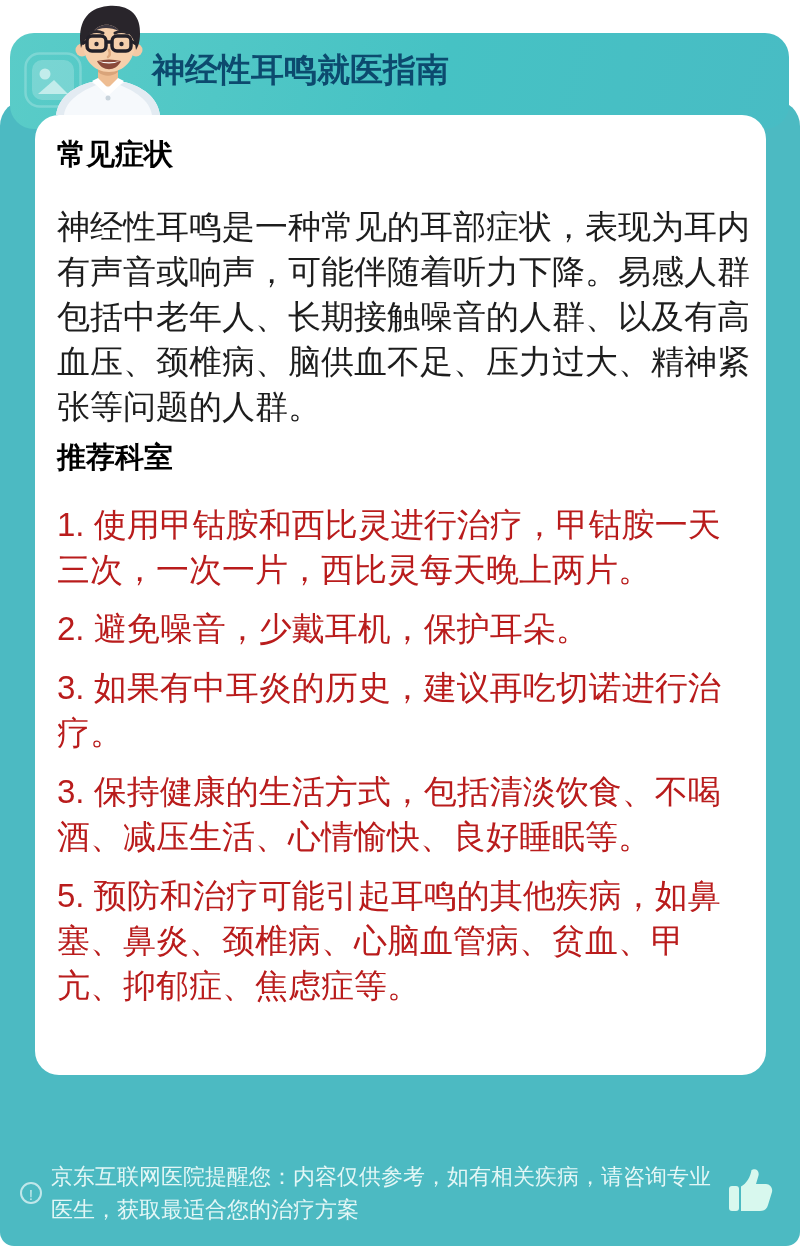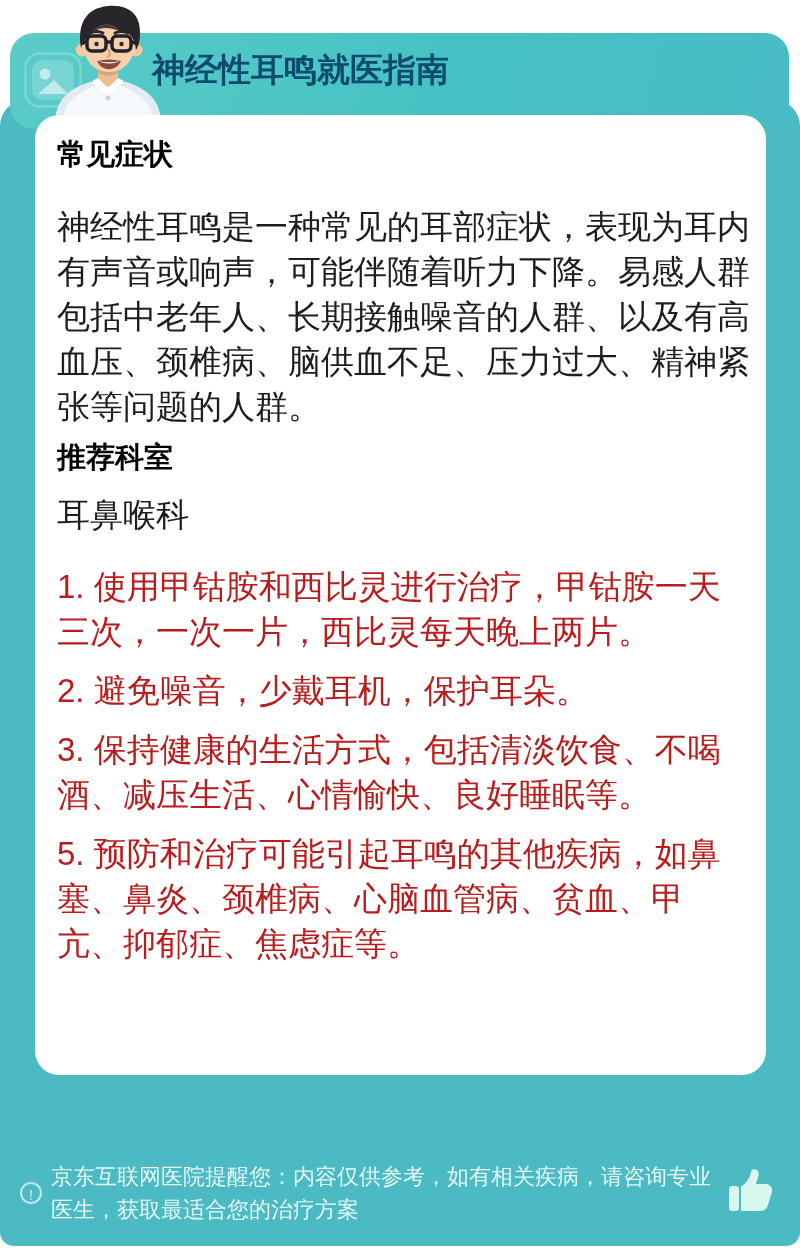--- a/index.html
+++ b/index.html
@@ -117,25 +117,25 @@
   </div>
 
   <div class="header-title">神经性耳鸣就医指南</div>
 
   <div class="card">
     <div class="card-inner">
       <h2 class="sec-title">常见症状</h2>
       <p class="body-text">神经性耳鸣是一种常见的耳部症状，表现为耳内有声音或响声，可能伴随着听力下降。易感人群包括中老年人、长期接触噪音的人群、以及有高血压、颈椎病、脑供血不足、压力过大、精神紧张等问题的人群。</p>
 
       <h2 class="sec-title dept">推荐科室</h2>
-      <p class="dept-value">耳鼻喉科</p>
 
       <div class="care-list">
         <div class="care-point">1. 使用甲钴胺和西比灵进行治疗，甲钴胺一天三次，一次一片，西比灵每天晚上两片。</div>
         <div class="care-point">2. 避免噪音，少戴耳机，保护耳朵。</div>
+        <div class="care-point">3. 如果有中耳炎的历史，建议再吃切诺进行治疗。</div>
         <div class="care-point">3. 保持健康的生活方式，包括清淡饮食、不喝酒、减压生活、心情愉快、良好睡眠等。</div>
         <div class="care-point">5. 预防和治疗可能引起耳鸣的其他疾病，如鼻塞、鼻炎、颈椎病、心脑血管病、贫血、甲亢、抑郁症、焦虑症等。</div>
       </div>
     </div>
   </div>
 
   <div class="footer">
     <div class="info-badge">!</div>
     <div class="footer-text">京东互联网医院提醒您：内容仅供参考，如有相关疾病，请咨询专业医生，获取最适合您的治疗方案</div>
     <div class="thumb-wrap">

